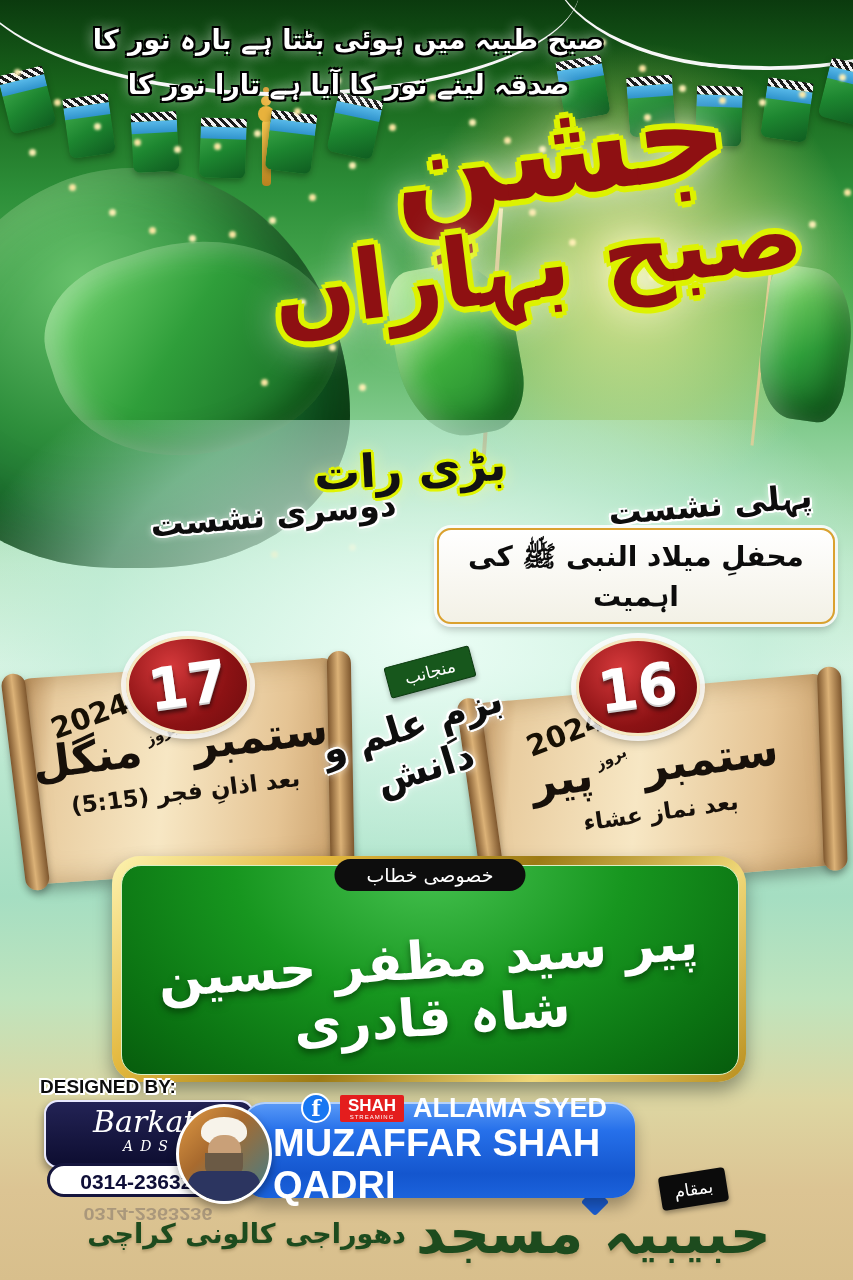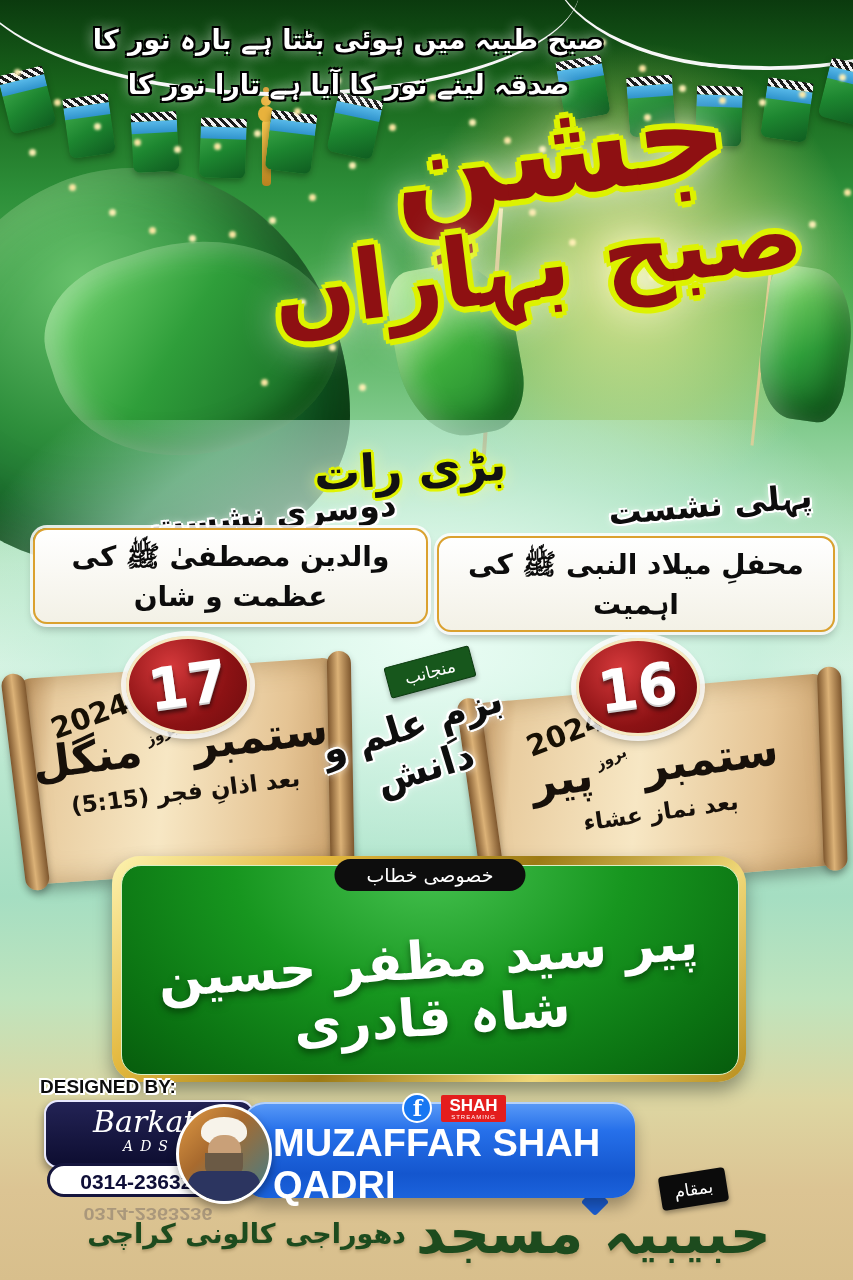--- a/index.html
+++ b/index.html
@@ -68,21 +68,21 @@
     text-shadow:3px 0 0 #e1f400,-3px 0 0 #e1f400,0 3px 0 #e1f400,0 -3px 0 #e1f400,2px 2px 0 #e1f400,-2px -2px 0 #e1f400,2px -2px 0 #e1f400,-2px 2px 0 #e1f400,0 0 18px #f5ffa0;}
   
   .session-h{direction:rtl;font-weight:bold;font-size:33px;color:#0d0d0d;
     text-shadow:2px 0 0 #fff,-2px 0 0 #fff,0 2px 0 #fff,0 -2px 0 #fff,2px 2px 0 #fff,-2px -2px 0 #fff,0 0 9px #fff;}
   .session-h1{left:608px;top:485px;transform:rotate(-5deg);}
   .session-h2{left:150px;top:495px;transform:rotate(-5deg);}
   .topic-box{top:528px;height:96px;border:2px solid #dba12f;border-radius:14px;
     background:linear-gradient(#ffffff,#f3f1e6);direction:rtl;display:flex;align-items:center;justify-content:center;
     font-weight:bold;font-size:28px;color:#0c0c0c;text-align:center;padding:0 8px;box-sizing:border-box;
     box-shadow:0 0 0 3px rgba(255,255,255,.85),0 5px 9px rgba(0,0,0,.25);}
-  .topic-1{left:437px;width:398px;margin-top:8px;}
+  .topic-1{left:437px;width:398px;}
   .topic-2{left:33px;width:395px;}
   
   .scroll{background:linear-gradient(100deg,#b98b57 0%,#e9cda0 12%,#f7e7c4 45%,#e5c494 78%,#c69b65 100%);
     border-radius:16px;box-shadow:inset 0 0 28px rgba(120,80,30,.4),0 7px 13px rgba(0,0,0,.28);}
   .scroll::before,.scroll::after{content:"";position:absolute;top:-6px;bottom:-6px;width:24px;border-radius:12px;
     background:linear-gradient(90deg,#7e572e,#dcb277 45%,#7e572e);box-shadow:0 4px 7px rgba(0,0,0,.3);}
   .scroll::before{left:-9px;transform:rotate(-3deg);}
   .scroll::after{right:-9px;transform:rotate(3deg);}
   .scroll-1{left:478px;top:688px;width:358px;height:192px;transform:rotate(-5deg);}
   .scroll-2{left:22px;top:668px;width:322px;height:206px;transform:rotate(-4deg);}
@@ -202,23 +202,20 @@
     <div class="title-l1">جشنِ</div>
     <div class="title-l2">صبح بہاراں</div>
   </div>
   <div class="abs subtitle z4">بڑی رات</div>
 
   <div class="abs session-h session-h1 z4">پہلی نشست</div>
   <div class="abs topic-box topic-1 z4">
     <span>محفلِ میلاد النبی ﷺ کی اہمیت</span>
   </div>
   <div class="abs session-h session-h2 z4">دوسری نشست</div>
-  <div class="abs topic-box topic-2 z4">
-    <span>والدین مصطفیٰ ﷺ کی عظمت و شان</span>
-  </div>
 
   <div class="abs scroll scroll-1 z4">
     <div class="scroll-inner">
       <div class="year-float">2024</div>
       <div class="date-line">
         <span>ستمبر</span>
         <span class="broz">بروز</span>
         <span>پیر</span>
       </div>
       <div class="time-line">بعد نماز عشاء</div>
@@ -262,20 +259,21 @@
   <div class="abs phone-ghost">0314-2363236</div>
 
   <div class="abs bar-tail"></div>
   <div class="abs live-bar">
     <div class="live-row">
       <div class="fb-icon">f</div>
       <div class="live-badge">
         <div class="live-word">SHAH</div>
         <div class="live-sub">STREAMING</div>
       </div>
+      <div class="live-n1">ALLAMA SYED</div>
     </div>
     <div class="live-n2">MUZAFFAR SHAH QADRI</div>
   </div>
   <div class="abs speaker-photo">
     <div class="p-turban"></div>
     <div class="p-face"></div>
     <div class="p-beard"></div>
     <div class="p-robe"></div>
   </div>
 

